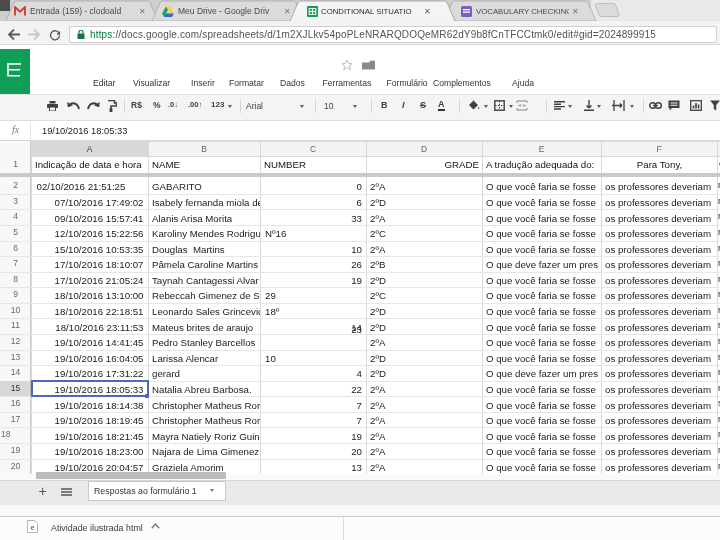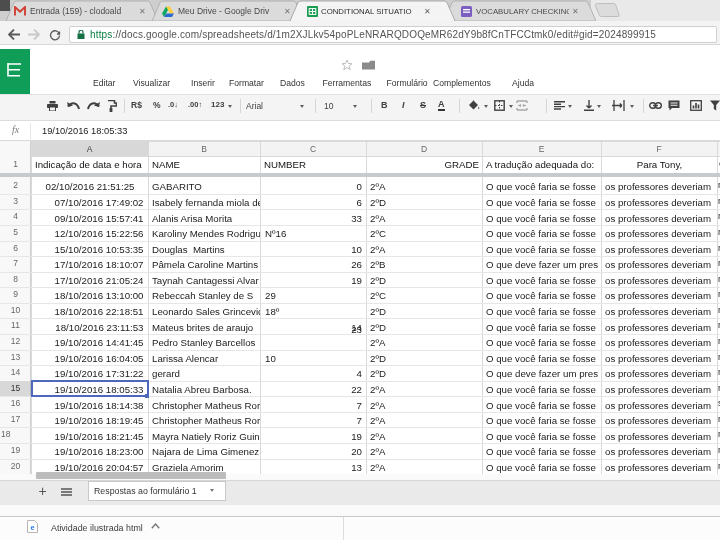--- a/index.html
+++ b/index.html
@@ -191,21 +191,21 @@
 <div style="position:absolute;left:149px;top:157px;width:111px;height:15.8px;overflow:hidden;font-size:9.7px;line-height:15.8px;color:#131313;padding:0 3px;box-sizing:border-box;text-align:left;white-space:nowrap;">NAME</div>
 <div style="position:absolute;left:261px;top:157px;width:105px;height:15.8px;overflow:hidden;font-size:9.7px;line-height:15.8px;color:#131313;padding:0 3px;box-sizing:border-box;text-align:left;white-space:nowrap;">NUMBER</div>
 <div style="position:absolute;left:367px;top:157px;width:115px;height:15.8px;overflow:hidden;font-size:9.7px;line-height:15.8px;color:#131313;padding:0 3px;box-sizing:border-box;text-align:right;white-space:nowrap;">GRADE</div>
 <div style="position:absolute;left:483px;top:157px;width:118px;height:15.8px;overflow:hidden;font-size:9.7px;line-height:15.8px;color:#131313;padding:0 3px;box-sizing:border-box;text-align:left;white-space:nowrap;">A tradução adequada do:</div>
 <div style="position:absolute;left:602px;top:157px;width:115px;height:15.8px;overflow:hidden;font-size:9.7px;line-height:15.8px;color:#131313;padding:0 3px;box-sizing:border-box;text-align:center;white-space:nowrap;">Para Tony,</div>
 <div class="abs" style="left:717px;top:157px;width:3px;height:15.8px;overflow:hidden;font-size:9.2px;line-height:15.8px;color:#111;padding-left:2px;">O</div>
 <div class="abs" style="left:0;top:172.8px;width:720px;height:0px;"></div>
 <div class="abs" style="left:0;top:172.8px;width:720px;height:4.2px;background:#c6cacd;"></div>
 <div class="abs" style="left:0;top:193.78px;width:720px;height:1px;background:#e6e6e6;"></div>
 <div class="abs" style="left:0;top:178.2px;width:31px;height:15.58px;text-align:center;font-size:8.5px;line-height:15.58px;color:#666;">2</div>
-<div style="position:absolute;left:32px;top:179.39999999999998px;width:116px;height:15.58px;overflow:hidden;font-size:9.7px;line-height:15.58px;color:#1b1b1b;padding:0 4.5px;box-sizing:border-box;text-align:center;white-space:nowrap;">02/10/2016 21:51:25</div>
+<div style="position:absolute;left:32px;top:179.39999999999998px;width:116px;height:15.58px;overflow:hidden;font-size:9.7px;line-height:15.58px;color:#1b1b1b;padding:0 4.5px;box-sizing:border-box;text-align:left;white-space:nowrap;">02/10/2016 21:51:25</div>
 <div style="position:absolute;left:149px;top:179.39999999999998px;width:111px;height:15.58px;overflow:hidden;font-size:9.7px;line-height:15.58px;color:#1b1b1b;padding:0 3px;box-sizing:border-box;text-align:left;white-space:nowrap;">GABARITO</div>
 <div style="position:absolute;left:261px;top:179.39999999999998px;width:105px;height:15.58px;overflow:hidden;font-size:9.7px;line-height:15.58px;color:#1b1b1b;padding:0 4px;box-sizing:border-box;text-align:right;white-space:nowrap;">0</div>
 <div style="position:absolute;left:367px;top:179.39999999999998px;width:115px;height:15.58px;overflow:hidden;font-size:9.7px;line-height:15.58px;color:#1b1b1b;padding:0 3px;box-sizing:border-box;text-align:left;white-space:nowrap;">2ºA</div>
 <div style="position:absolute;left:483px;top:179.39999999999998px;width:118px;height:15.58px;overflow:hidden;font-size:9.7px;line-height:15.58px;color:#1b1b1b;padding:0 3px;box-sizing:border-box;text-align:left;white-space:nowrap;">O que você faria se fosse</div>
 <div style="position:absolute;left:602px;top:179.39999999999998px;width:115px;height:15.58px;overflow:hidden;font-size:9.7px;line-height:15.58px;color:#1b1b1b;padding:0 3px;box-sizing:border-box;text-align:left;white-space:nowrap;">os professores deveriam</div>
 <div class="abs" style="left:718px;top:178.2px;width:2px;height:15.58px;overflow:hidden;font-size:9px;line-height:15.58px;color:#1b1b1b;">m</div>
 <div class="abs" style="left:0;top:209.36px;width:720px;height:1px;background:#e6e6e6;"></div>
 <div class="abs" style="left:0;top:193.78px;width:31px;height:15.58px;text-align:center;font-size:8.5px;line-height:15.58px;color:#666;">3</div>
 <div style="position:absolute;left:32px;top:194.98px;width:116px;height:15.58px;overflow:hidden;font-size:9.7px;line-height:15.58px;color:#1b1b1b;padding:0 4.5px;box-sizing:border-box;text-align:right;white-space:nowrap;">07/10/2016 17:49:02</div>
 <div style="position:absolute;left:149px;top:194.98px;width:111px;height:15.58px;overflow:hidden;font-size:9.7px;line-height:15.58px;color:#1b1b1b;padding:0 3px;box-sizing:border-box;text-align:left;white-space:nowrap;">Isabely fernanda miola de</div>
@@ -255,21 +255,21 @@
 <div style="position:absolute;left:32px;top:272.88px;width:116px;height:15.58px;overflow:hidden;font-size:9.7px;line-height:15.58px;color:#1b1b1b;padding:0 4.5px;box-sizing:border-box;text-align:right;white-space:nowrap;">17/10/2016 21:05:24</div>
 <div style="position:absolute;left:149px;top:272.88px;width:111px;height:15.58px;overflow:hidden;font-size:9.7px;line-height:15.58px;color:#1b1b1b;padding:0 3px;box-sizing:border-box;text-align:left;white-space:nowrap;">Taynah Cantagessi Alvar</div>
 <div style="position:absolute;left:261px;top:272.88px;width:105px;height:15.58px;overflow:hidden;font-size:9.7px;line-height:15.58px;color:#1b1b1b;padding:0 4px;box-sizing:border-box;text-align:right;white-space:nowrap;">19</div>
 <div style="position:absolute;left:367px;top:272.88px;width:115px;height:15.58px;overflow:hidden;font-size:9.7px;line-height:15.58px;color:#1b1b1b;padding:0 3px;box-sizing:border-box;text-align:left;white-space:nowrap;">2ºD</div>
 <div style="position:absolute;left:483px;top:272.88px;width:118px;height:15.58px;overflow:hidden;font-size:9.7px;line-height:15.58px;color:#1b1b1b;padding:0 3px;box-sizing:border-box;text-align:left;white-space:nowrap;">O que você faria se fosse</div>
 <div style="position:absolute;left:602px;top:272.88px;width:115px;height:15.58px;overflow:hidden;font-size:9.7px;line-height:15.58px;color:#1b1b1b;padding:0 3px;box-sizing:border-box;text-align:left;white-space:nowrap;">os professores deveriam</div>
 <div class="abs" style="left:718px;top:271.68px;width:2px;height:15.58px;overflow:hidden;font-size:9px;line-height:15.58px;color:#1b1b1b;">m</div>
 <div class="abs" style="left:0;top:302.84px;width:720px;height:1px;background:#e6e6e6;"></div>
 <div class="abs" style="left:0;top:287.26px;width:31px;height:15.58px;text-align:center;font-size:8.5px;line-height:15.58px;color:#666;">9</div>
 <div style="position:absolute;left:32px;top:288.46px;width:116px;height:15.58px;overflow:hidden;font-size:9.7px;line-height:15.58px;color:#1b1b1b;padding:0 4.5px;box-sizing:border-box;text-align:right;white-space:nowrap;">18/10/2016 13:10:00</div>
-<div style="position:absolute;left:149px;top:288.46px;width:111px;height:15.58px;overflow:hidden;font-size:9.7px;line-height:15.58px;color:#1b1b1b;padding:0 3px;box-sizing:border-box;text-align:left;white-space:nowrap;">Rebeccah Stanley de S</div>
+<div style="position:absolute;left:149px;top:288.46px;width:111px;height:15.58px;overflow:hidden;font-size:9.7px;line-height:15.58px;color:#1b1b1b;padding:0 3px;box-sizing:border-box;text-align:left;white-space:nowrap;">Rebeccah Gimenez de S</div>
 <div style="position:absolute;left:261px;top:288.46px;width:105px;height:15.58px;overflow:hidden;font-size:9.7px;line-height:15.58px;color:#1b1b1b;padding:0 4px;box-sizing:border-box;text-align:left;white-space:nowrap;">29</div>
 <div style="position:absolute;left:367px;top:288.46px;width:115px;height:15.58px;overflow:hidden;font-size:9.7px;line-height:15.58px;color:#1b1b1b;padding:0 3px;box-sizing:border-box;text-align:left;white-space:nowrap;">2ºC</div>
 <div style="position:absolute;left:483px;top:288.46px;width:118px;height:15.58px;overflow:hidden;font-size:9.7px;line-height:15.58px;color:#1b1b1b;padding:0 3px;box-sizing:border-box;text-align:left;white-space:nowrap;">O que você faria se fosse</div>
 <div style="position:absolute;left:602px;top:288.46px;width:115px;height:15.58px;overflow:hidden;font-size:9.7px;line-height:15.58px;color:#1b1b1b;padding:0 3px;box-sizing:border-box;text-align:left;white-space:nowrap;">os professores deveriam</div>
 <div class="abs" style="left:718px;top:287.26px;width:2px;height:15.58px;overflow:hidden;font-size:9px;line-height:15.58px;color:#1b1b1b;">m</div>
 <div class="abs" style="left:0;top:318.41999999999996px;width:720px;height:1px;background:#e6e6e6;"></div>
 <div class="abs" style="left:0;top:302.84px;width:31px;height:15.58px;text-align:center;font-size:8.5px;line-height:15.58px;color:#666;">10</div>
 <div style="position:absolute;left:32px;top:304.03999999999996px;width:116px;height:15.58px;overflow:hidden;font-size:9.7px;line-height:15.58px;color:#1b1b1b;padding:0 4.5px;box-sizing:border-box;text-align:right;white-space:nowrap;">18/10/2016 22:18:51</div>
 <div style="position:absolute;left:149px;top:304.03999999999996px;width:111px;height:15.58px;overflow:hidden;font-size:9.7px;line-height:15.58px;color:#1b1b1b;padding:0 3px;box-sizing:border-box;text-align:left;white-space:nowrap;">Leonardo Sales Grincevic</div>
 <div style="position:absolute;left:261px;top:304.03999999999996px;width:105px;height:15.58px;overflow:hidden;font-size:9.7px;line-height:15.58px;color:#1b1b1b;padding:0 4px;box-sizing:border-box;text-align:left;white-space:nowrap;">18º</div>

